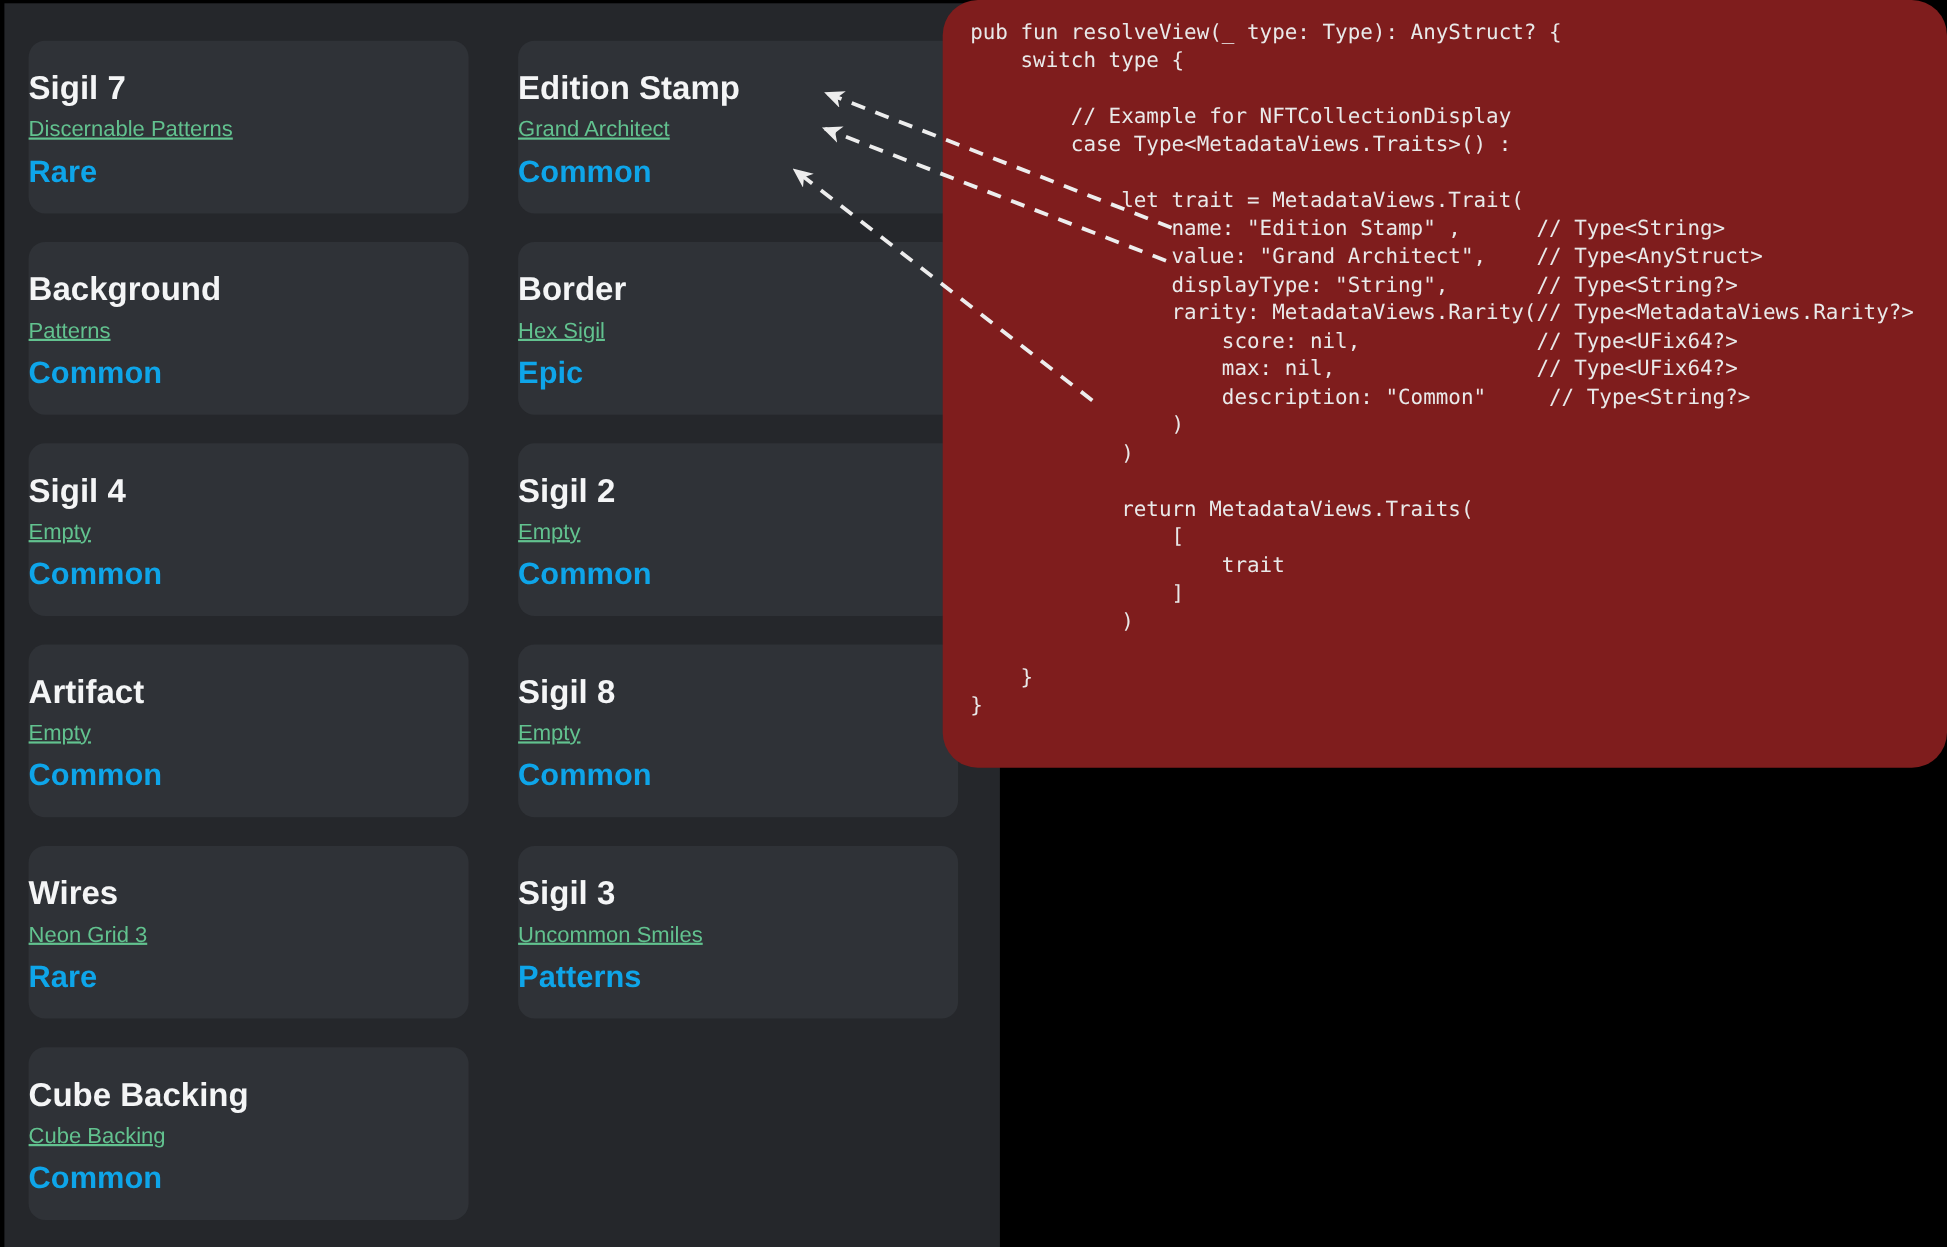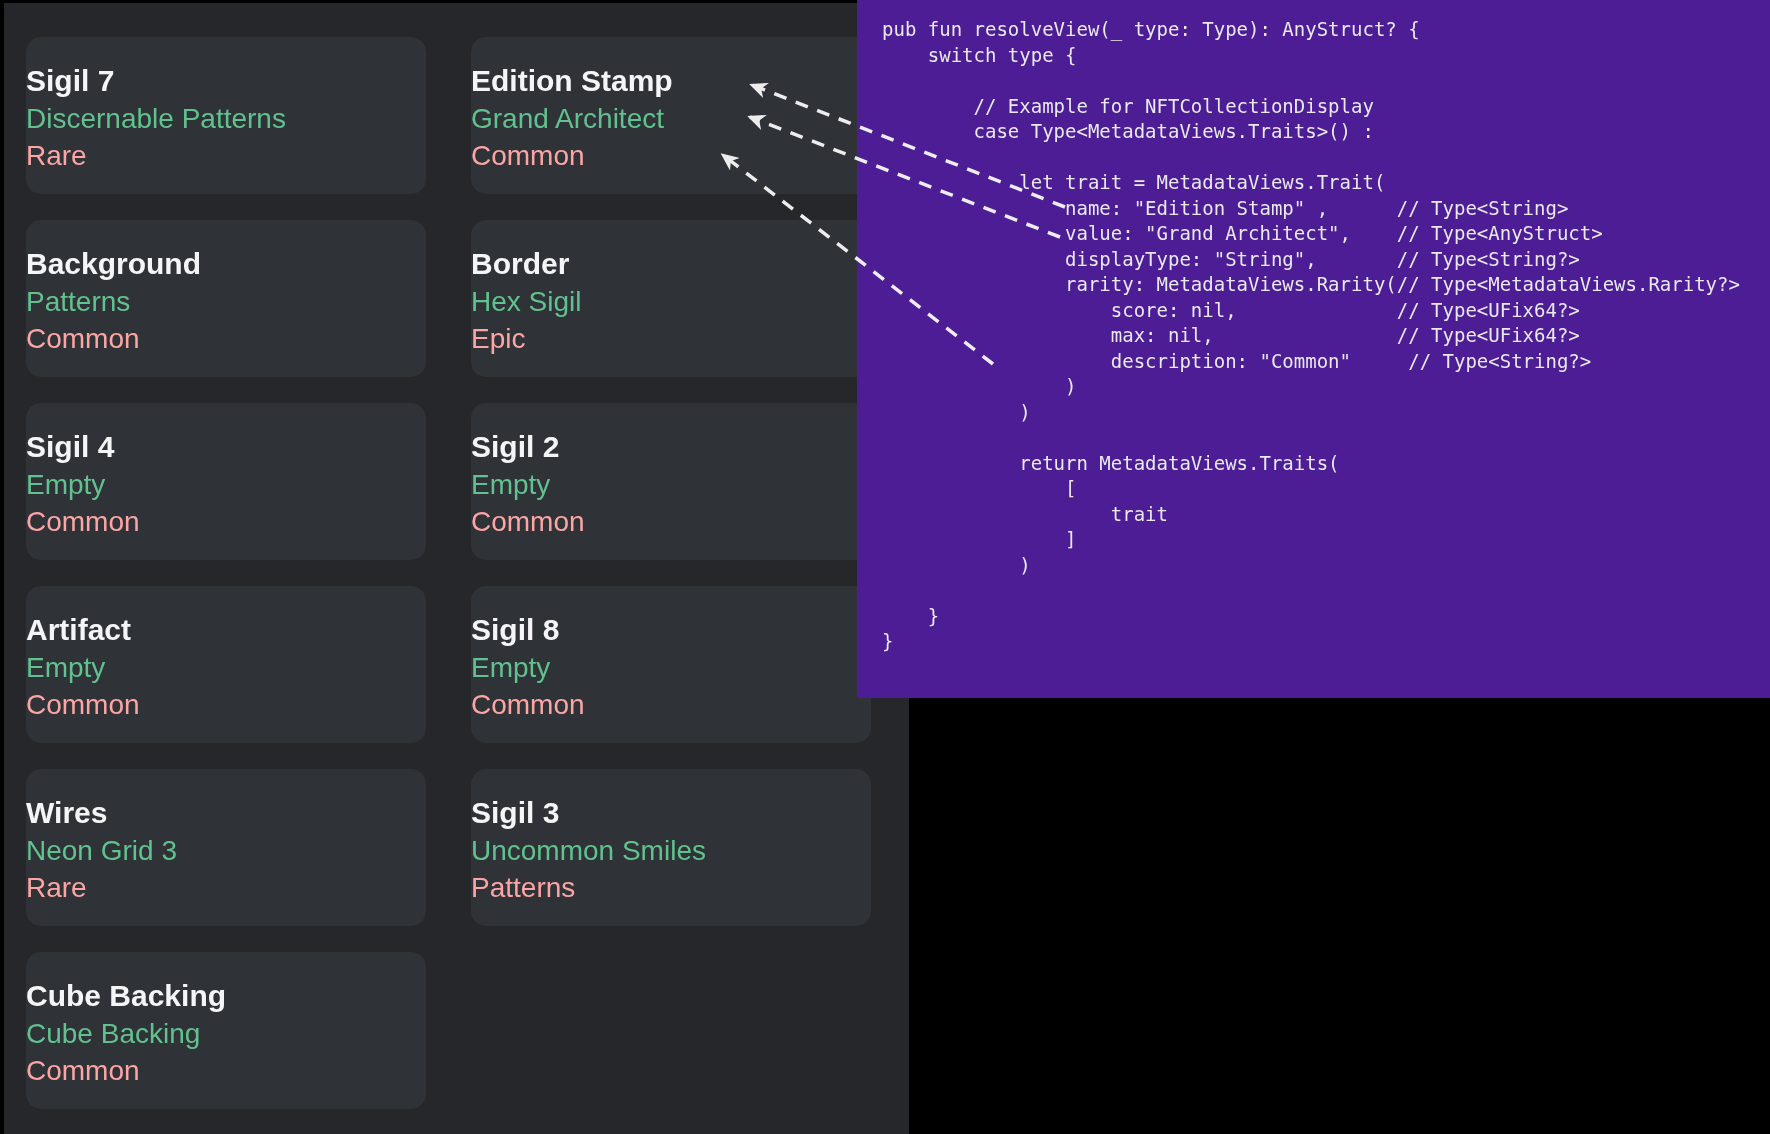--- a/index.html
+++ b/index.html
@@ -48,41 +48,44 @@
     text-align: center;
   }
   .card .t {
     font-size: 30px;
     font-weight: 700;
     color: #f4f5f6;
     line-height: 38px;
     white-space: nowrap;
   }
   .card .v {
-    font-size: 28px;
+    font-size: 20px;
     color: #62c28f;
     line-height: 37px;
     white-space: nowrap;
+    text-decoration: underline;
   }
   .card .r {
     font-size: 28px;
-    color: #fca5a5;
+    color: #0ea5e9;
     line-height: 37px;
     white-space: nowrap;
+    font-weight: bold;
   }
   
   .code-panel {
     position: absolute;
     left: 857px;
     top: 0;
     width: 913px;
     height: 698px;
-    background: #4c1d95;
+    background: #7f1d1d;
     z-index: 5;
     overflow: hidden;
+    border-radius: 32px;
   }
   .code-panel pre {
     margin: 0;
     padding: 17px 0 0 25px;
     font-family: "DejaVu Sans Mono", monospace;
     font-size: 19px;
     line-height: 25.5px;
     color: #e9e9e9;
     white-space: pre;
   }

